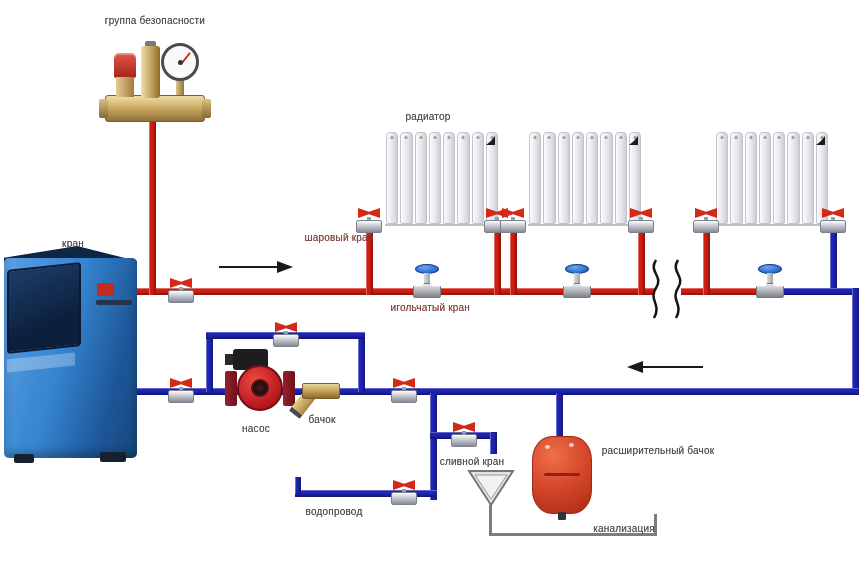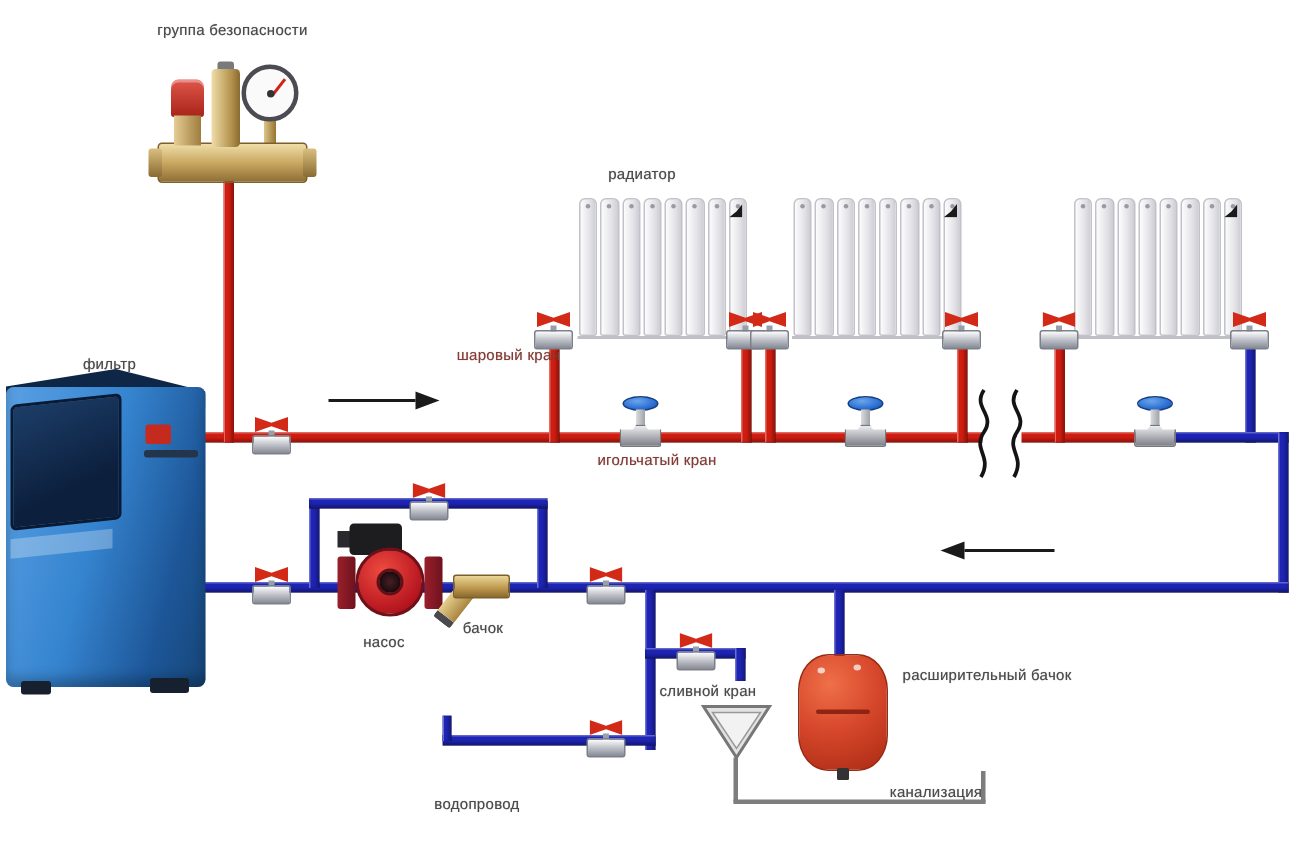--- a/index.html
+++ b/index.html
@@ -304,24 +304,24 @@
     <div class="t-seam"></div>
     <div class="t-nipple"></div>
   </div>
 
   <svg class="svgabs" style="left:466px;top:468px;" width="50" height="40" viewBox="0 0 50 40">
     <polygon points="3,3 47,3 25,37" fill="#e3e3e3" stroke="#777" stroke-width="2"></polygon>
     <polygon points="9,7 41,7 25,31" fill="#f2f2f2" stroke="#999" stroke-width="1"></polygon>
   </svg>
 
   <div class="lbl" style="left:90px;top:15px;width:130px;">группа безопасности</div>
-  <div class="lbl" style="left:42px;top:238px;width:62px;">фильтр</div>
+  <div class="lbl" style="left:42px;top:238px;width:62px;">кран</div>
   <div class="lbl" style="left:392px;top:111px;width:72px;">радиатор</div>
   <div class="lbl red" style="left:300px;top:184px;width:78px;margin-top:48px;">шаровый кран</div>
-  <div class="lbl red" style="left:390px;top:302px;width:96px;">игольчатый кран</div>
+  <div class="lbl red" style="left:374px;top:302px;width:96px;text-align:right;">игольчатый кран</div>
   <div class="lbl" style="left:230px;top:423px;width:52px;">насос</div>
   <div class="lbl" style="left:300px;top:414px;width:44px;">бачок</div>
   <div class="lbl" style="left:435px;top:456px;width:74px;">сливной кран</div>
   <div class="lbl" style="left:594px;top:445px;width:128px;">расширительный бачок</div>
-  <div class="lbl" style="left:280px;top:506px;width:76px;margin-top:25px;">водопровод</div>
+  <div class="lbl" style="left:296px;top:506px;width:76px;">водопровод</div>
   <div class="lbl" style="left:585px;top:523px;width:78px;">канализация</div>
 
 </div>
 
 </body></html>

